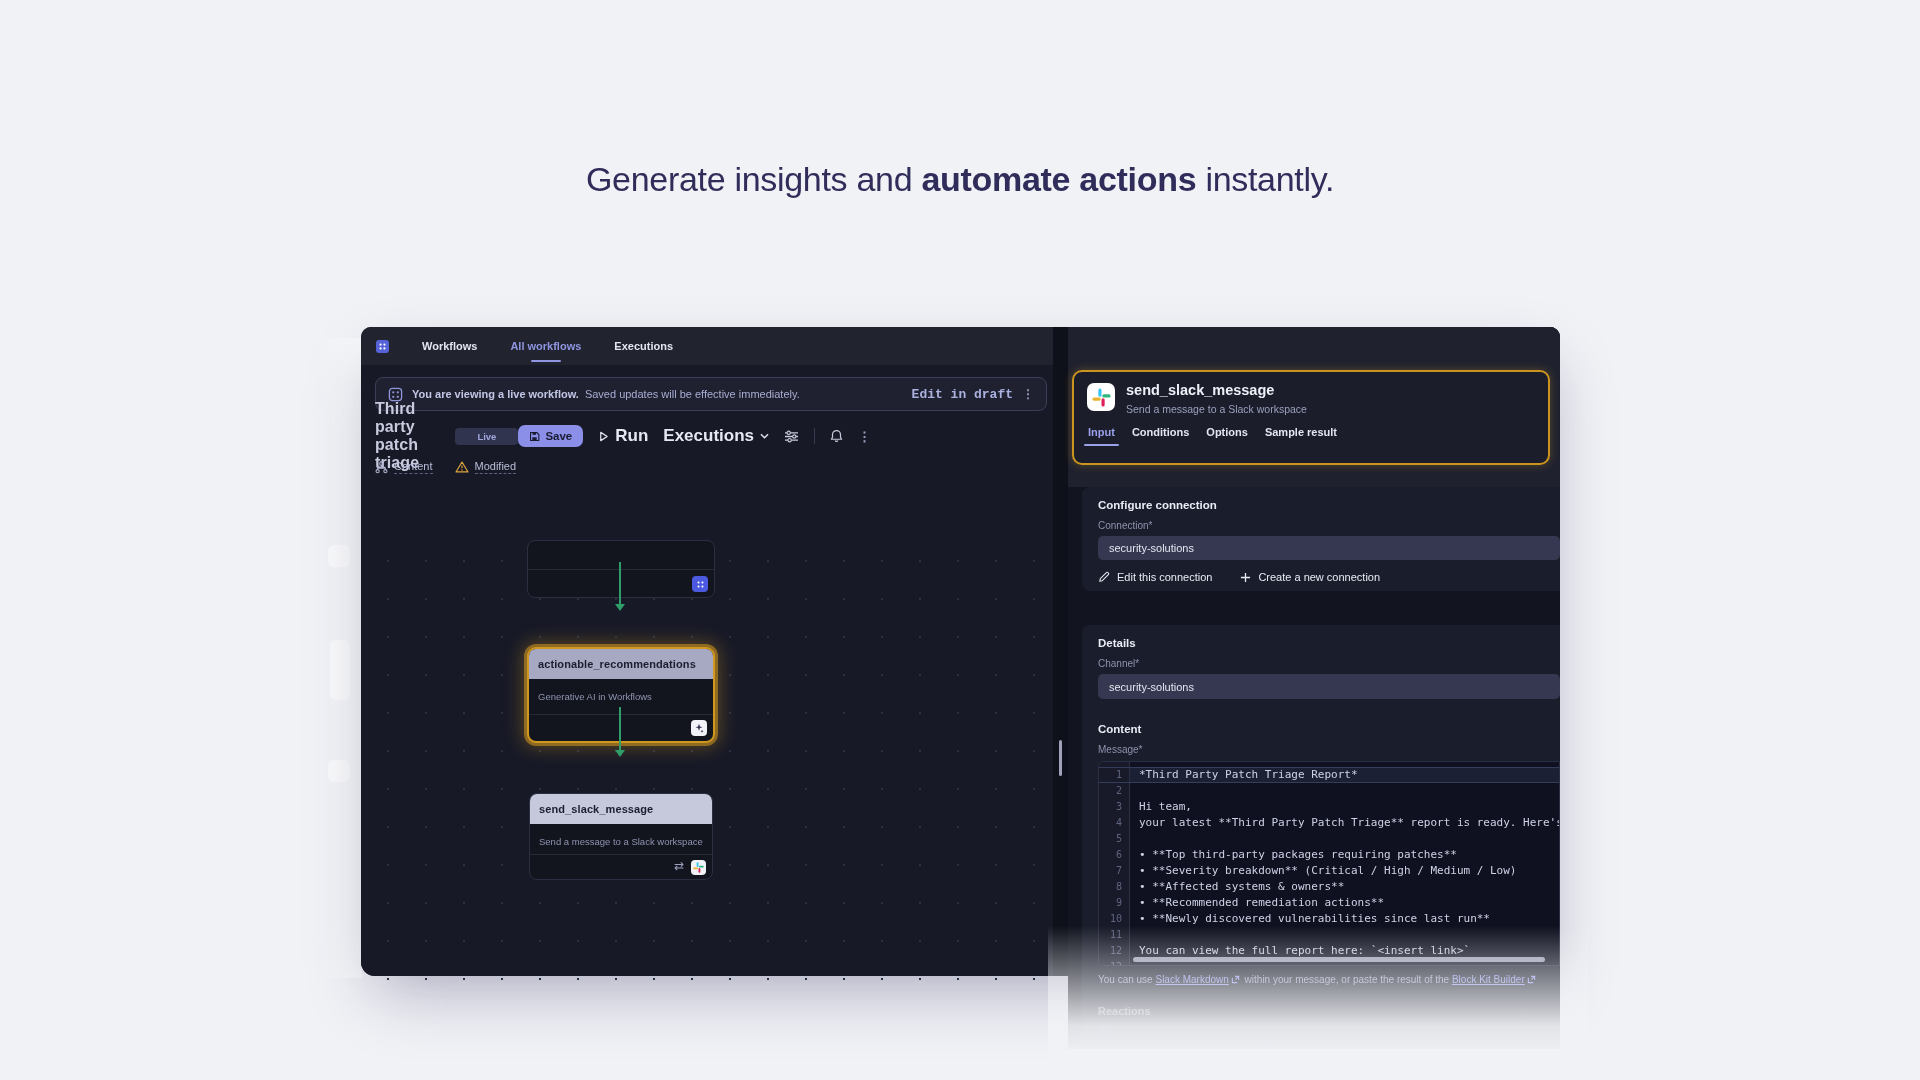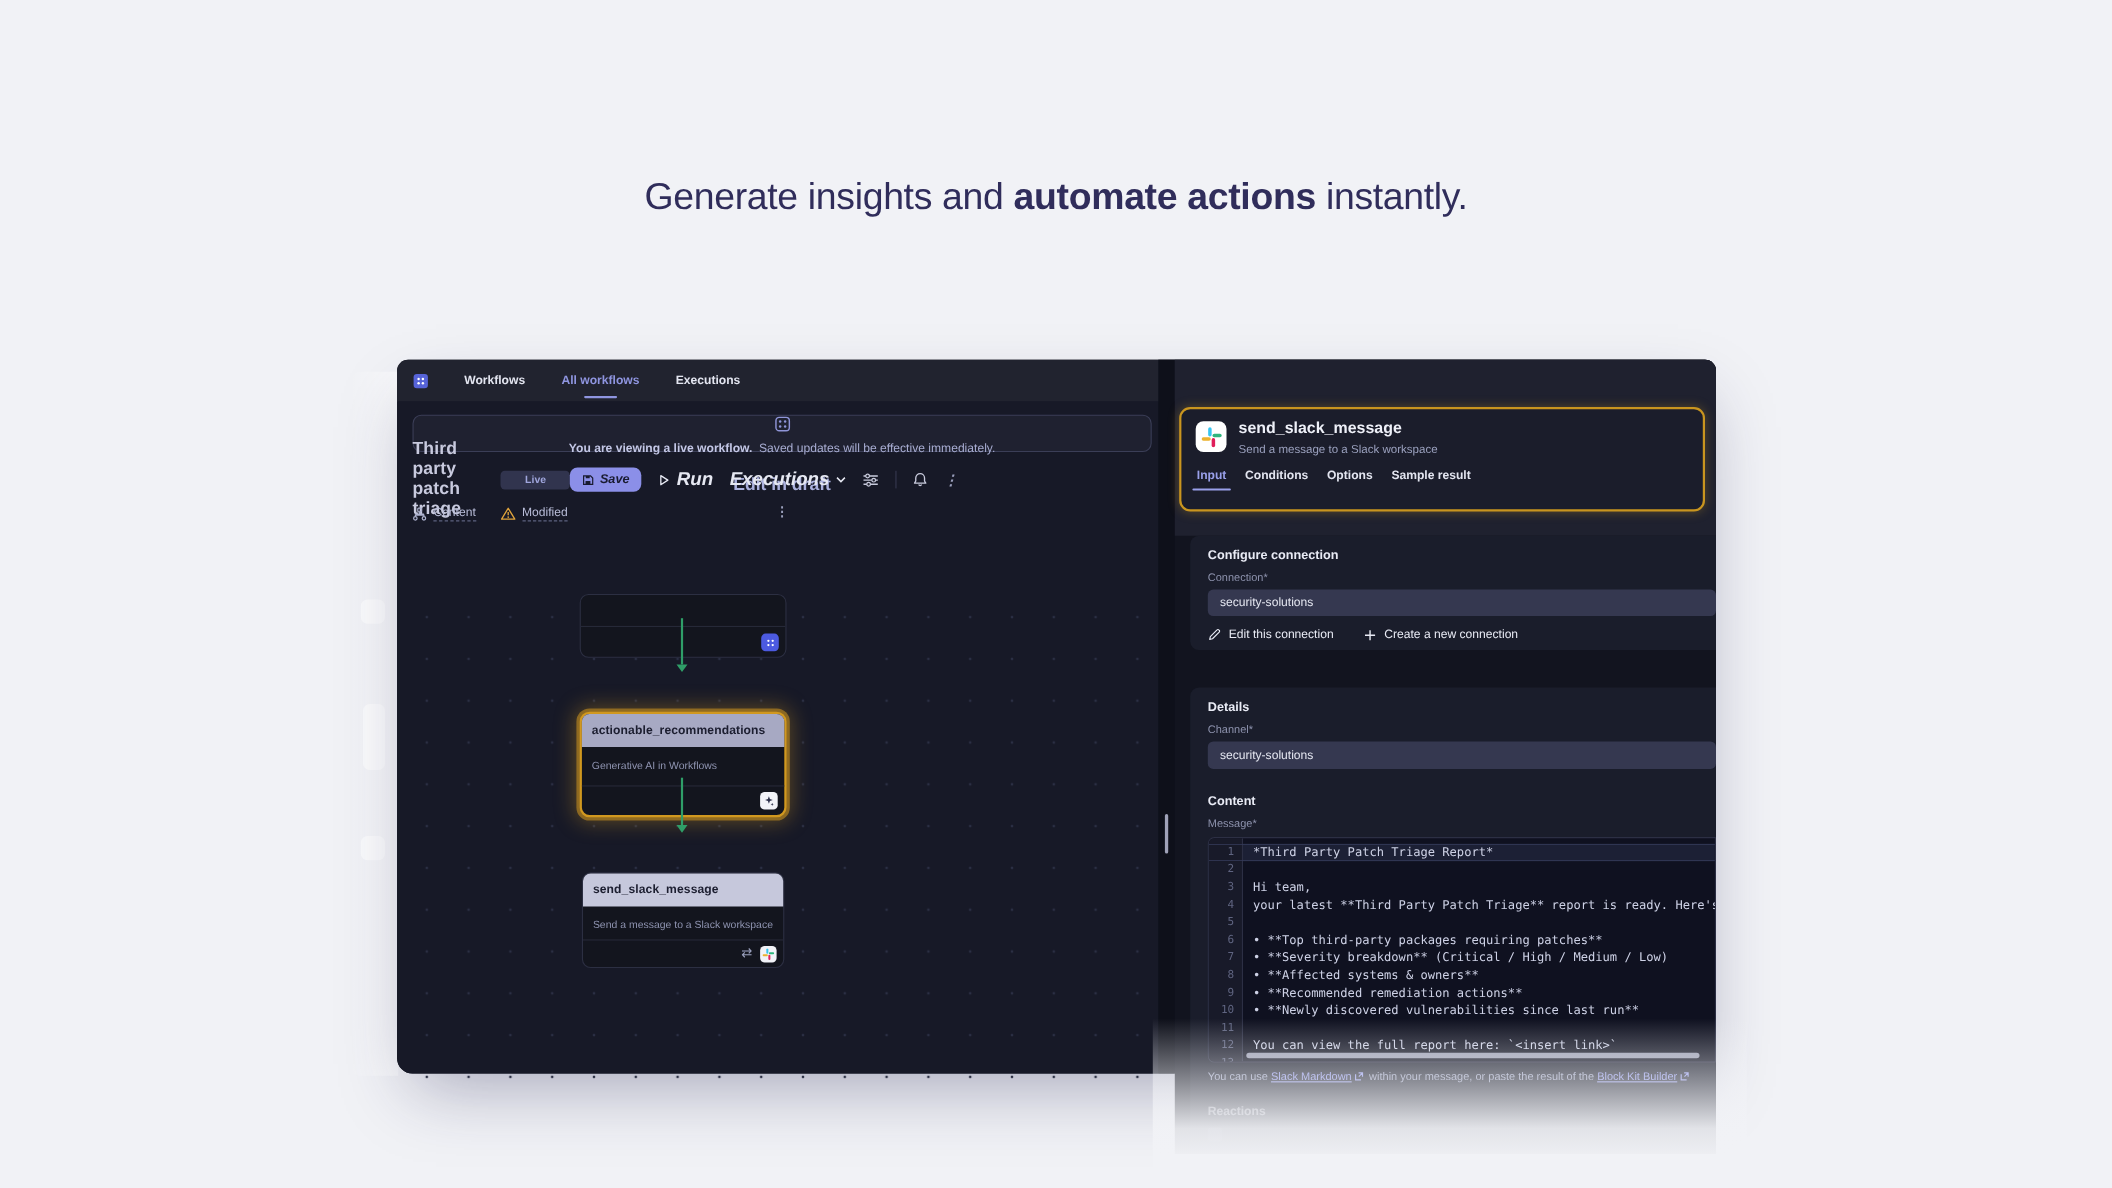--- a/index.html
+++ b/index.html
@@ -24,32 +24,32 @@
           border-radius:10px 10px 0 0;display:flex;align-items:center;gap:33px;padding-left:15px;box-sizing:border-box;}
   .brand{width:13px;height:13px;border-radius:3px;background:#5663d8;display:flex;align-items:center;justify-content:center;flex:0 0 auto;}
   .nav-item{position:relative;font-size:11px;font-weight:bold;color:#e3e5f0;cursor:default;}
   .nav-item.active{color:#8f95e0;}
   .nav-item.active::after{content:"";position:absolute;left:50%;transform:translateX(-50%);bottom:-10px;
       width:30px;height:2px;border-radius:2px;background:#8f95e0;}
 
   
   .left-col{position:absolute;left:0;top:38px;width:692px;height:611px;background:#171927;border-radius:0 0 0 14px;}
   .banner{height:32px;margin:12px 6px 0 14px;border:1px solid #3b3e57;border-radius:8px;background:#1f2130;
-          display:flex;align-items:center;gap:9px;padding:0 12px;flex-direction:column;}
+          display:flex;align-items:center;gap:9px;padding:0 12px;}
   .banner-txt{font-size:11px;color:#a8add2;}
   .banner-txt b{color:#c3c7e6;font-weight:bold;margin-right:6px;}
   .banner-spacer{flex:1;}
-  .banner-action{font-size:16px;font-weight:bold;color:#abb1de;cursor:pointer;}
+  .banner-action{font-size:13px;font-weight:bold;color:#abb1de;cursor:pointer;font-family:Liberation Mono, monospace;}
   .kebab{color:#9ba0bd;font-size:12px;font-weight:bold;letter-spacing:0;line-height:1;cursor:pointer;}
 
   .toolbar{display:flex;align-items:center;margin:12px 14px 0;height:26px;}
   .wf-title{font-size:16px;font-weight:bold;color:#c8cade;letter-spacing:.1px;}
   .badge-live{margin-left:9px;background:#31344e;color:#a0a6dd;font-size:9.5px;font-weight:bold;
               padding:3px 22px;border-radius:4px;}
-  .toolbar-group{margin-left:auto;margin-right:168px;display:flex;align-items:center;gap:15px;font-style:italic;}
+  .toolbar-group{margin-left:auto;margin-right:168px;display:flex;align-items:center;gap:15px;}
   .btn-save{display:flex;align-items:center;gap:5px;background:#8b8fe8;color:#191b30;font-weight:bold;
             font-size:11.5px;padding:5px 11px;border-radius:7px;cursor:pointer;}
   .tool-item{display:flex;align-items:center;gap:6px;color:#e6e8f2;font-weight:bold;font-size:17px;cursor:pointer;}
   .tb-divider{width:1px;height:16px;background:#363950;}
   .icon-btn{display:flex;align-items:center;justify-content:center;cursor:pointer;color:#c9cbdd;}
 
   .meta-row{display:flex;align-items:center;gap:22px;margin:11px 14px 0;}
   .meta-item{display:flex;align-items:center;gap:6px;font-size:11px;color:#b9bdd8;cursor:pointer;}
   .meta-item .lbl{border-bottom:1px dashed #5d6280;padding-bottom:1px;}
 

